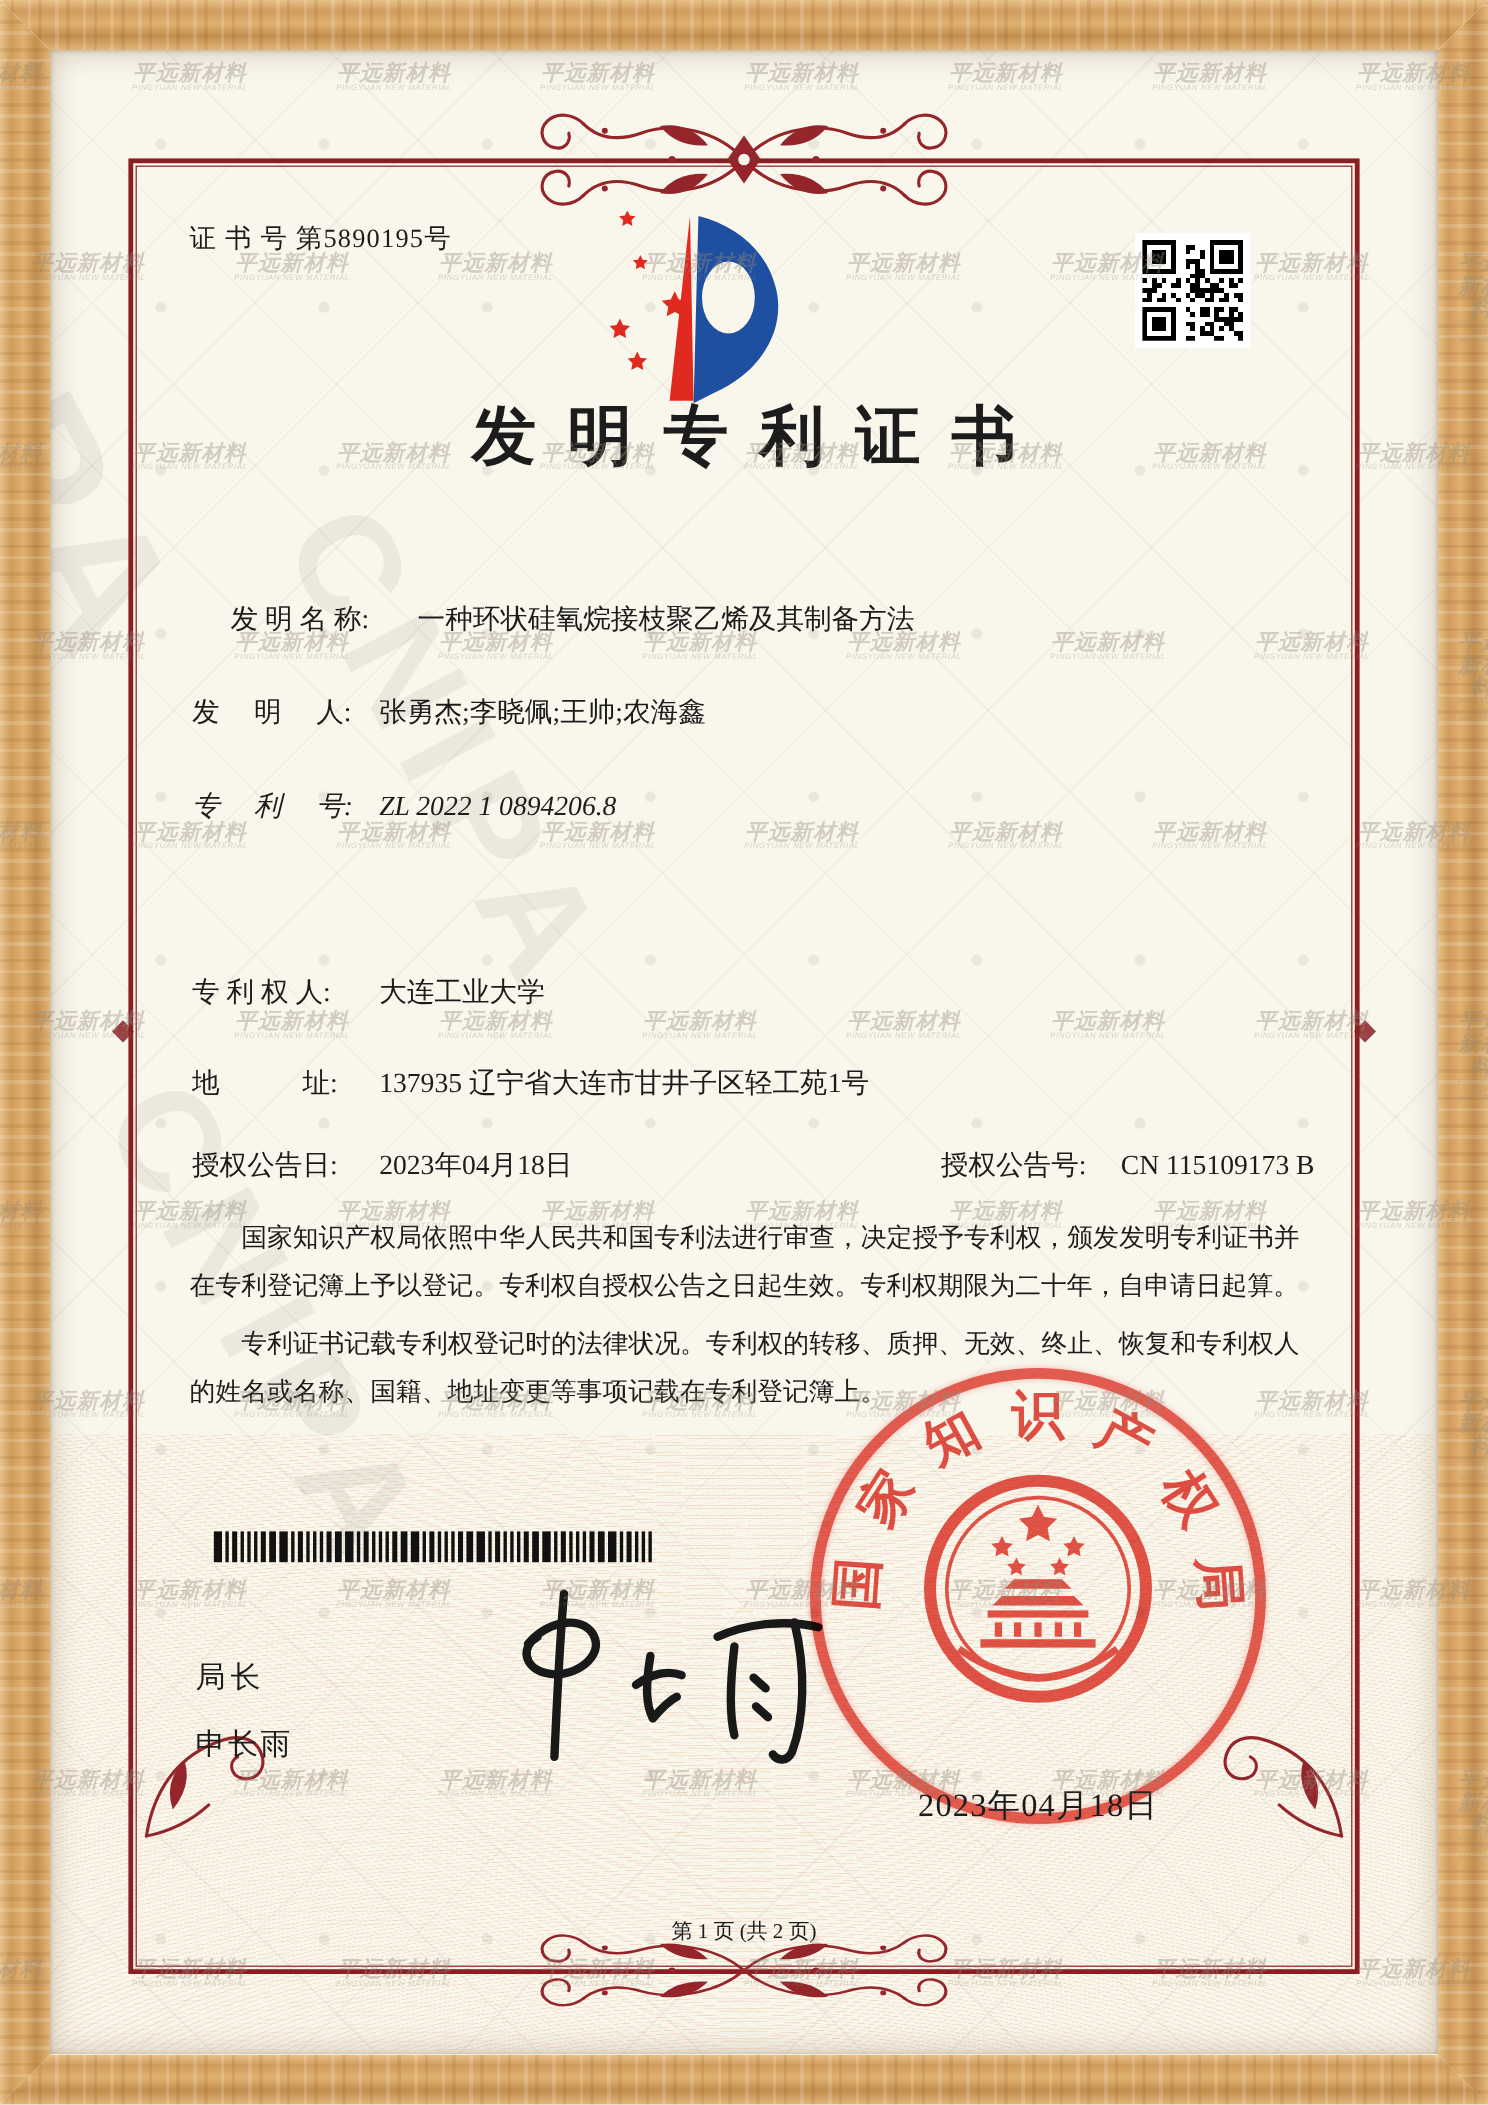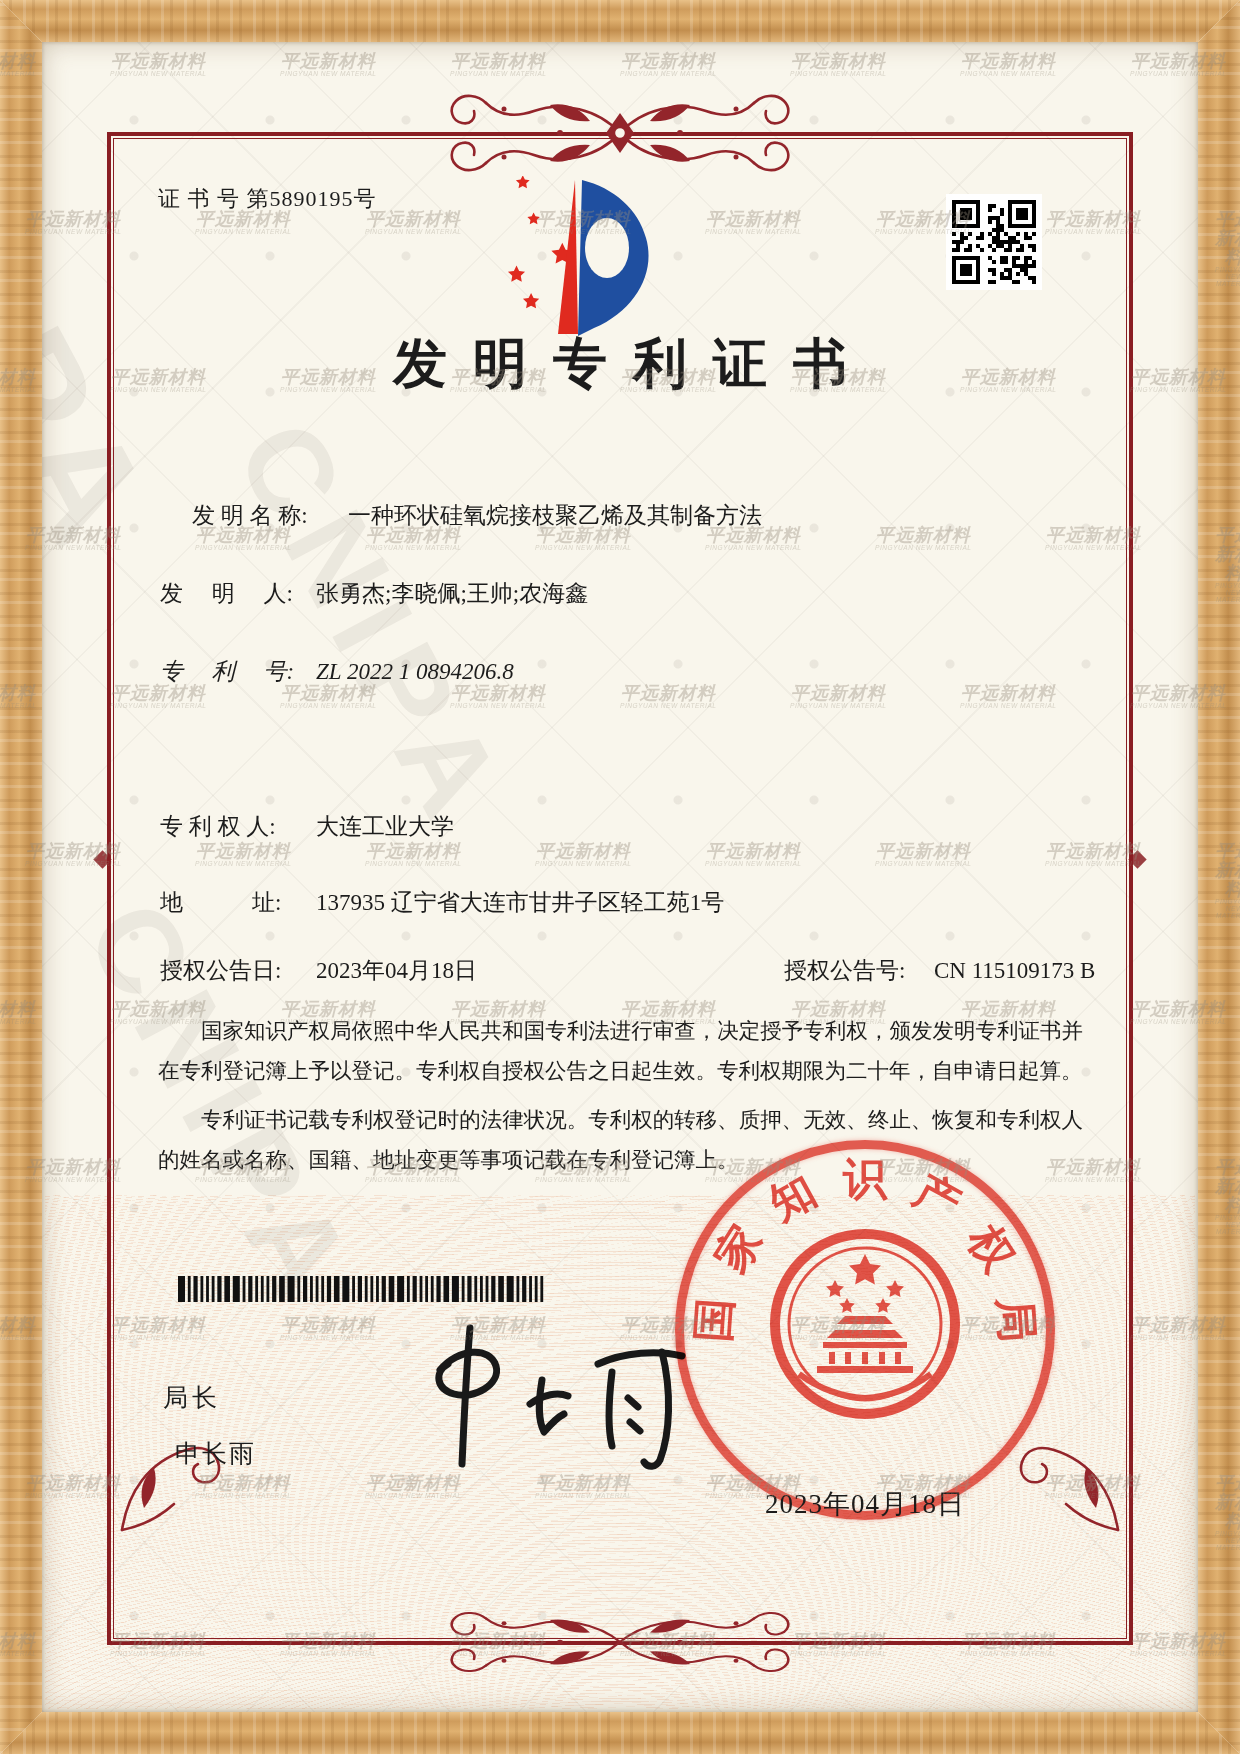--- a/index.html
+++ b/index.html
@@ -55,21 +55,21 @@
   .field-row{position:absolute;left:160px;font-size:23px;white-space:nowrap;}
   .field-row .lab{display:inline-block;width:156px;}
   .grant-right{position:absolute;left:624px;top:0;}
   .grant-right .lab{width:150px;}
 
   .paras{position:absolute;left:158px;top:1012px;width:925px;font-size:21.5px;line-height:1.84;text-align:justify;}
   .paras p{margin:0 0 10px 0;text-indent:2em;}
 
   .barcode{position:absolute;left:178px;top:1276px;width:368px;height:26px;}
   .sig-title{position:absolute;left:163px;top:1381px;font-size:25px;letter-spacing:4px;}
-  .sig-name{position:absolute;left:163px;top:1437px;font-size:25px;letter-spacing:2px;margin-left:12px;}
+  .sig-name{position:absolute;left:163px;top:1437px;font-size:25px;letter-spacing:2px;}
   .signature{position:absolute;left:362px;top:1312px;width:352px;height:168px;z-index:6;}
   .signature path{stroke:#191919;stroke-width:7;fill:none;stroke-linecap:round;stroke-linejoin:round;}
 
   
   .seal{position:absolute;left:675px;top:1140px;width:380px;height:380px;z-index:5;mix-blend-mode:multiply;}
   .seal-ring{position:absolute;inset:0;border:9px solid rgba(228,72,62,.88);border-radius:50%;box-shadow:0 0 5px rgba(228,72,62,.35),inset 0 0 5px rgba(228,72,62,.35);}
   .seal-char{position:absolute;font-size:44px;font-weight:700;color:rgba(228,72,62,.95);line-height:1;}
   .emblem{position:absolute;left:50%;top:50%;transform:translate(-50%,-53%);opacity:.92;}
   .emblem *{fill:#e4483e;}
   .emblem .ln{fill:none;stroke:#e4483e;}
@@ -465,20 +465,21 @@
       <path d="M108,16 C104,60 102,110 100,152"></path>
       <path d="M180,68 C176,92 176,108 182,120 C188,113 196,105 202,102"></path>
       <path d="M168,92 C182,82 196,80 206,84"></path>
       <path d="M236,52 C262,40 296,38 320,44"></path>
       <path d="M250,60 C246,94 246,118 250,134"></path>
       <path d="M300,40 C310,80 308,122 298,148 C294,156 286,156 282,150"></path>
       <path d="M266,86 l10,9"></path>
       <path d="M268,110 l10,9"></path>
     </svg>
 
+    <div class="page-info">第 1 页 (共 2 页)</div>
   </div>
 
   <div class="seal">
     <div class="seal-ring"></div>
     <svg class="emblem" width="200" height="200" viewBox="0 0 200 200">
       <circle class="ln" cx="100" cy="100" r="90" stroke-width="10"></circle>
       <circle class="ln" cx="100" cy="100" r="76" stroke-width="3"></circle>
       <path d="M100 30 l5 10 11 1.6 -8 7.8 1.9 11 -9.9-5.2 -9.9 5.2 1.9-11 -8-7.8 11-1.6 z"></path>
       <path d="M70 56 l2.8 5.6 6.2 .9 -4.5 4.4 1 6.2 -5.5-2.9 -5.5 2.9 1-6.2 -4.5-4.4 6.2-.9 z"></path>
       <path d="M130 56 l2.8 5.6 6.2 .9 -4.5 4.4 1 6.2 -5.5-2.9 -5.5 2.9 1-6.2 -4.5-4.4 6.2-.9 z"></path>

